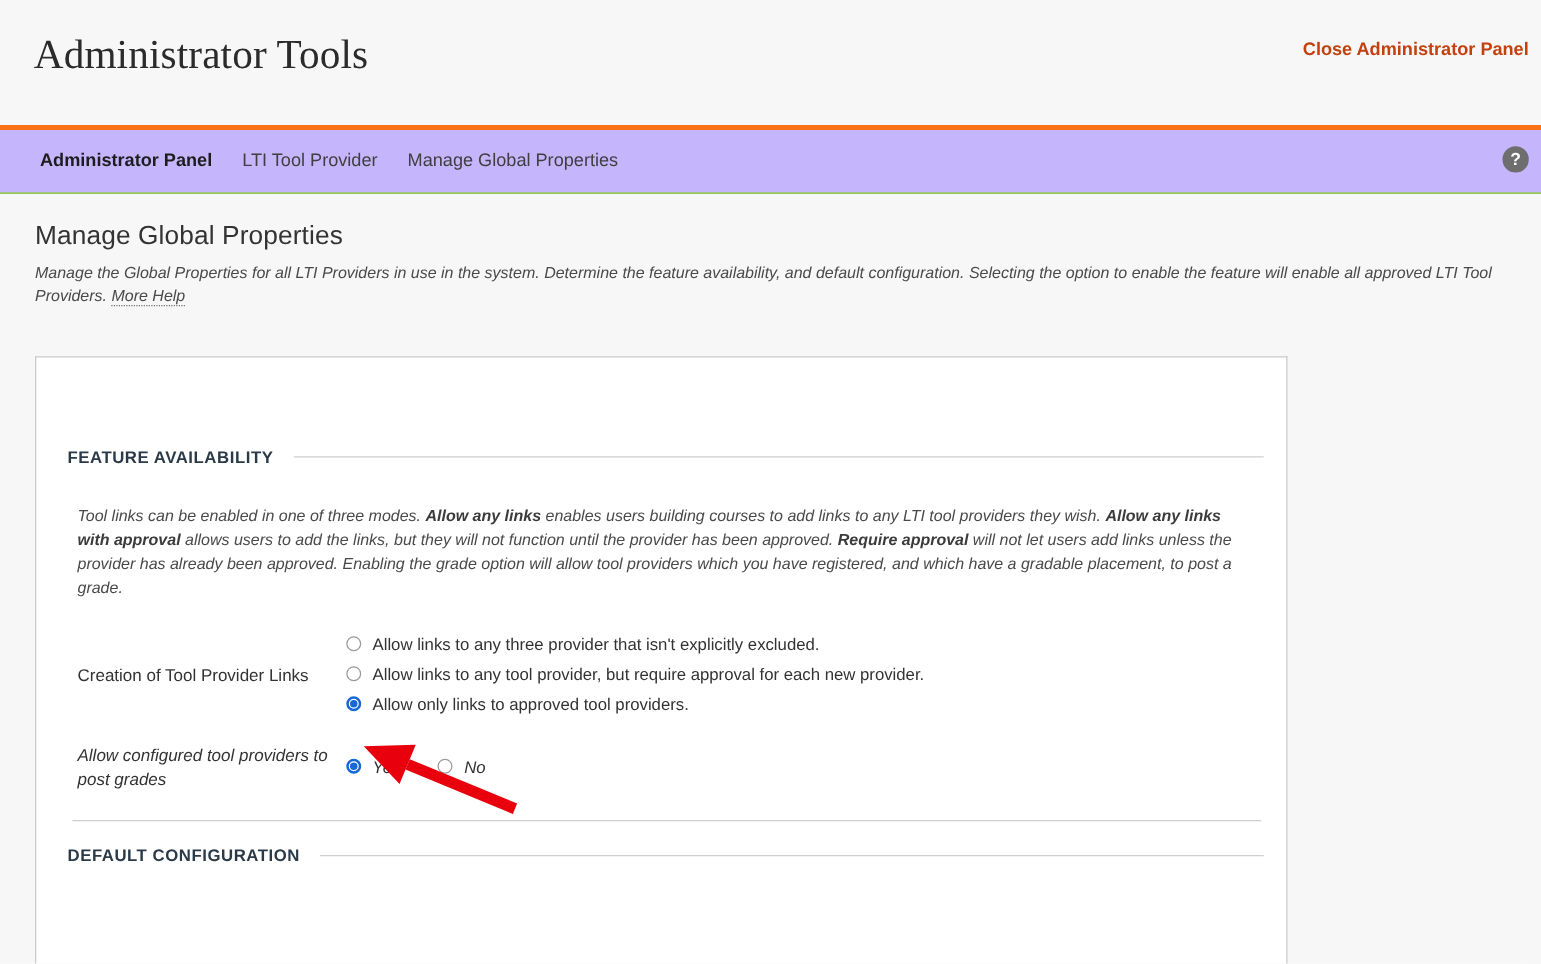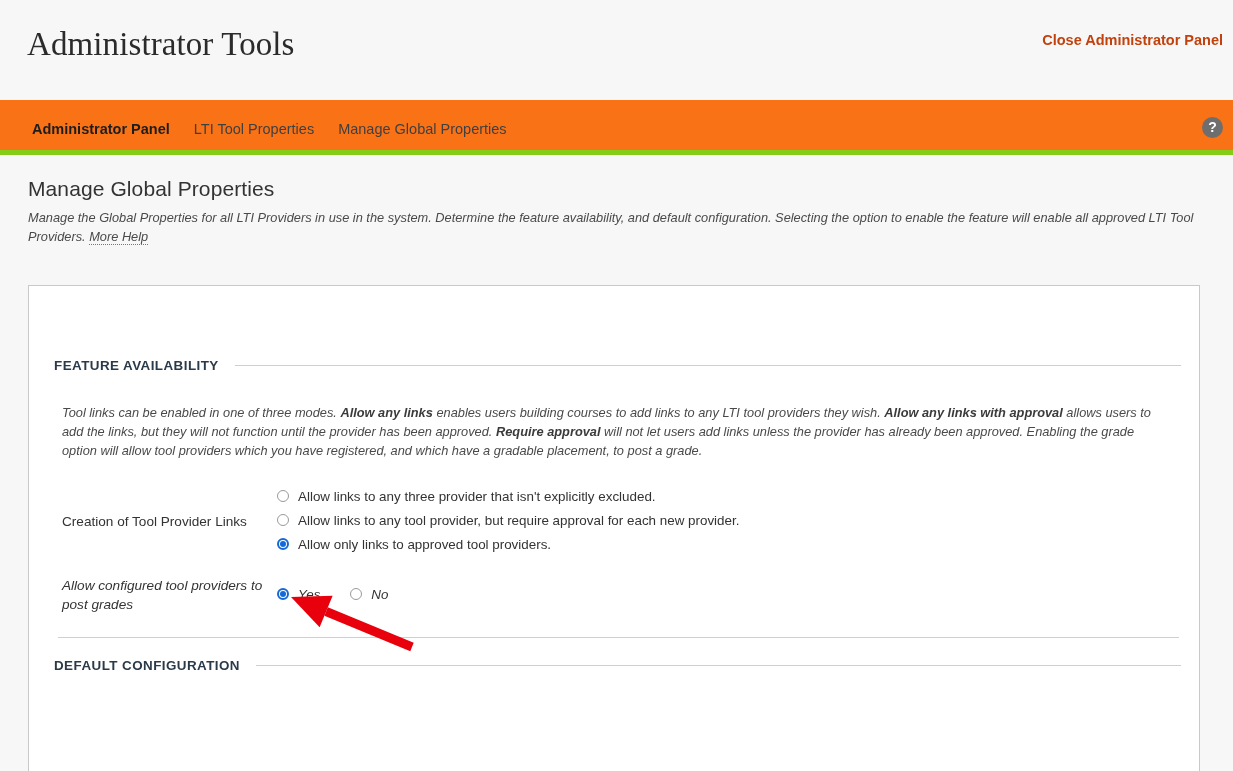--- a/index.html
+++ b/index.html
@@ -44,22 +44,22 @@
     color: #c2410c;
     white-space: nowrap;
     cursor: pointer;
     text-decoration: none;
   }
 
   
   .tabstrip {
     position: relative;
     height: 51px;
-    background: #f97316;
-    border-bottom: 5px solid #84cc16;
+    background: #c4b5fd;
+    border-bottom: 1px solid #84cc16;
     box-sizing: border-box;
   }
   .tabs {
     position: absolute;
     left: 20px;
     top: 0;
     height: 50px;
     display: flex;
     align-items: center;
   }
@@ -116,21 +116,21 @@
     border-bottom: 1px dotted #777;
     cursor: pointer;
     color: #4a4a4a;
   }
 
   
   .content-box {
     position: absolute;
     left: 28px;
     top: 285px;
-    width: 1172px;
+    width: 1002px;
     height: 486px;
     background: #ffffff;
     border: 1px solid #c9c9c9;
     border-bottom: none;
     box-sizing: border-box;
     overflow: hidden;
   }
 
   .section-header {
     display: flex;
@@ -249,21 +249,21 @@
 <body>
 
 <div class="topbar">
   <div class="app-title">Administrator Tools</div>
   <a class="close-panel">Close Administrator Panel</a>
 </div>
 
 <div class="tabstrip">
   <div class="tabs">
     <div class="tab active">Administrator Panel</div>
-    <div class="tab">LTI Tool Properties</div>
+    <div class="tab">LTI Tool Provider</div>
     <div class="tab">Manage Global Properties</div>
   </div>
 </div>
 <div class="help-icon">?</div>
 
 <div class="page-head">
   <h1 class="page-title">Manage Global Properties</h1>
   <p class="page-desc">
     <span>Manage the Global Properties for all LTI Providers in use in the system. Determine the feature availability, and default configuration. Selecting the option to enable the feature will enable all approved LTI Tool Providers.</span>
     <span class="more-help">More Help</span>

